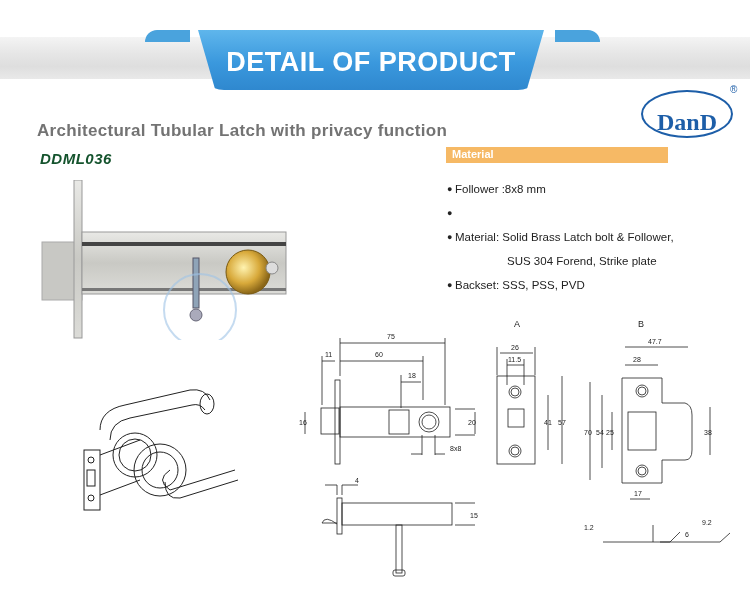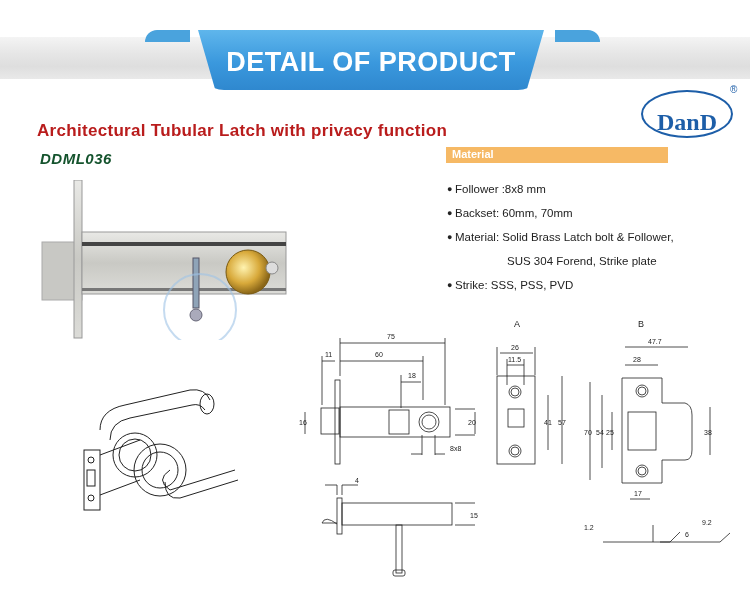--- a/index.html
+++ b/index.html
@@ -11,21 +11,21 @@
   .ribbon-tab-r { left: 555px; border-radius: 0 20px 0 0; }
   .ribbon { position: absolute; left: 198px; top: 30px; width: 346px; height: 60px;
     background: linear-gradient(to bottom, #5fb6ec 0%, #3a98dd 55%, #2f88cf 100%);
     border-radius: 0 0 26px 26px; clip-path: polygon(0 0, 100% 0, 95% 100%, 5% 100%);
     display: flex; align-items: center; justify-content: center; }
   .ribbon-text { color: #fff; font-weight: bold; font-size: 27px; letter-spacing: 0.5px; margin-top: 4px; }
   .logo { position: absolute; left: 641px; top: 90px; width: 92px; height: 48px; border: 2px solid #1d5ea8; border-radius: 50%;
     display: flex; align-items: flex-end; justify-content: center; }
   .logo-text { font-family: "Liberation Serif", serif; font-weight: bold; font-size: 24px; color: #1d5ea8; }
   .reg { position: absolute; left: 730px; top: 84px; font-size: 10px; color: #1d5ea8; }
-  .title { position: absolute; left: 37px; top: 121px; font-size: 17px; font-weight: bold; color: #b91c1c; letter-spacing: 0.3px; }
+  .title { position: absolute; left: 37px; top: 121px; font-size: 17px; font-weight: bold; color: #737373; letter-spacing: 0.3px; }
   .model { position: absolute; left: 40px; top: 150px; font-size: 15px; font-weight: bold; color: #14532d; letter-spacing: 0.5px; font-style: italic; }
   .feat-bar { position: absolute; left: 446px; top: 147px; width: 222px; height: 16px; background: #f6b965; }
   .feat-label { position: absolute; left: 452px; top: 148px; font-size: 11px; font-weight: bold; color: #fff; }
   .feat-list { position: absolute; left: 447px; top: 183px; font-size: 11.5px; color: #222; }
   .feat-item { height: 24px; display: flex; }
   .bullet { width: 8px; font-size: 9px; margin-top: 1px; }
   .dim { font-size: 7px; fill: #222; font-family: "Liberation Sans", sans-serif; }
 </style>
 </head>
 <body>
@@ -48,32 +48,31 @@
 <div class="feat-bar"></div>
 <div class="feat-label">Material</div>
 
 <div class="feat-list">
   <div class="feat-item">
       <span class="bullet">●</span>
       <span>Follower :8x8 mm</span>
     </div>
   <div class="feat-item">
       <span class="bullet">●</span>
-      <span>Backset: 60mm, 70mm</span>
     </div>
   <div class="feat-item">
       <span class="bullet">●</span>
       <span>Material: Solid Brass Latch bolt &amp; Follower,</span>
     </div>
   <div class="feat-item" style="padding-left:60px">
       <span>SUS 304 Forend, Strike plate</span>
     </div>
   <div class="feat-item">
       <span class="bullet">●</span>
-      <span>Strike: SSS, PSS, PVD</span>
+      <span>Backset: SSS, PSS, PVD</span>
     </div>
 </div>
 
 <svg style="position:absolute;left:30px;top:180px" width="280" height="160" viewBox="0 0 280 160">
   <defs>
     <linearGradient id="steel" x1="0" y1="0" x2="0" y2="1">
       <stop offset="0" stop-color="#e9e9e6"></stop>
         <stop offset="0.5" stop-color="#c9c9c4"></stop>
         <stop offset="1" stop-color="#dcdcd8"></stop>
     </linearGradient>

